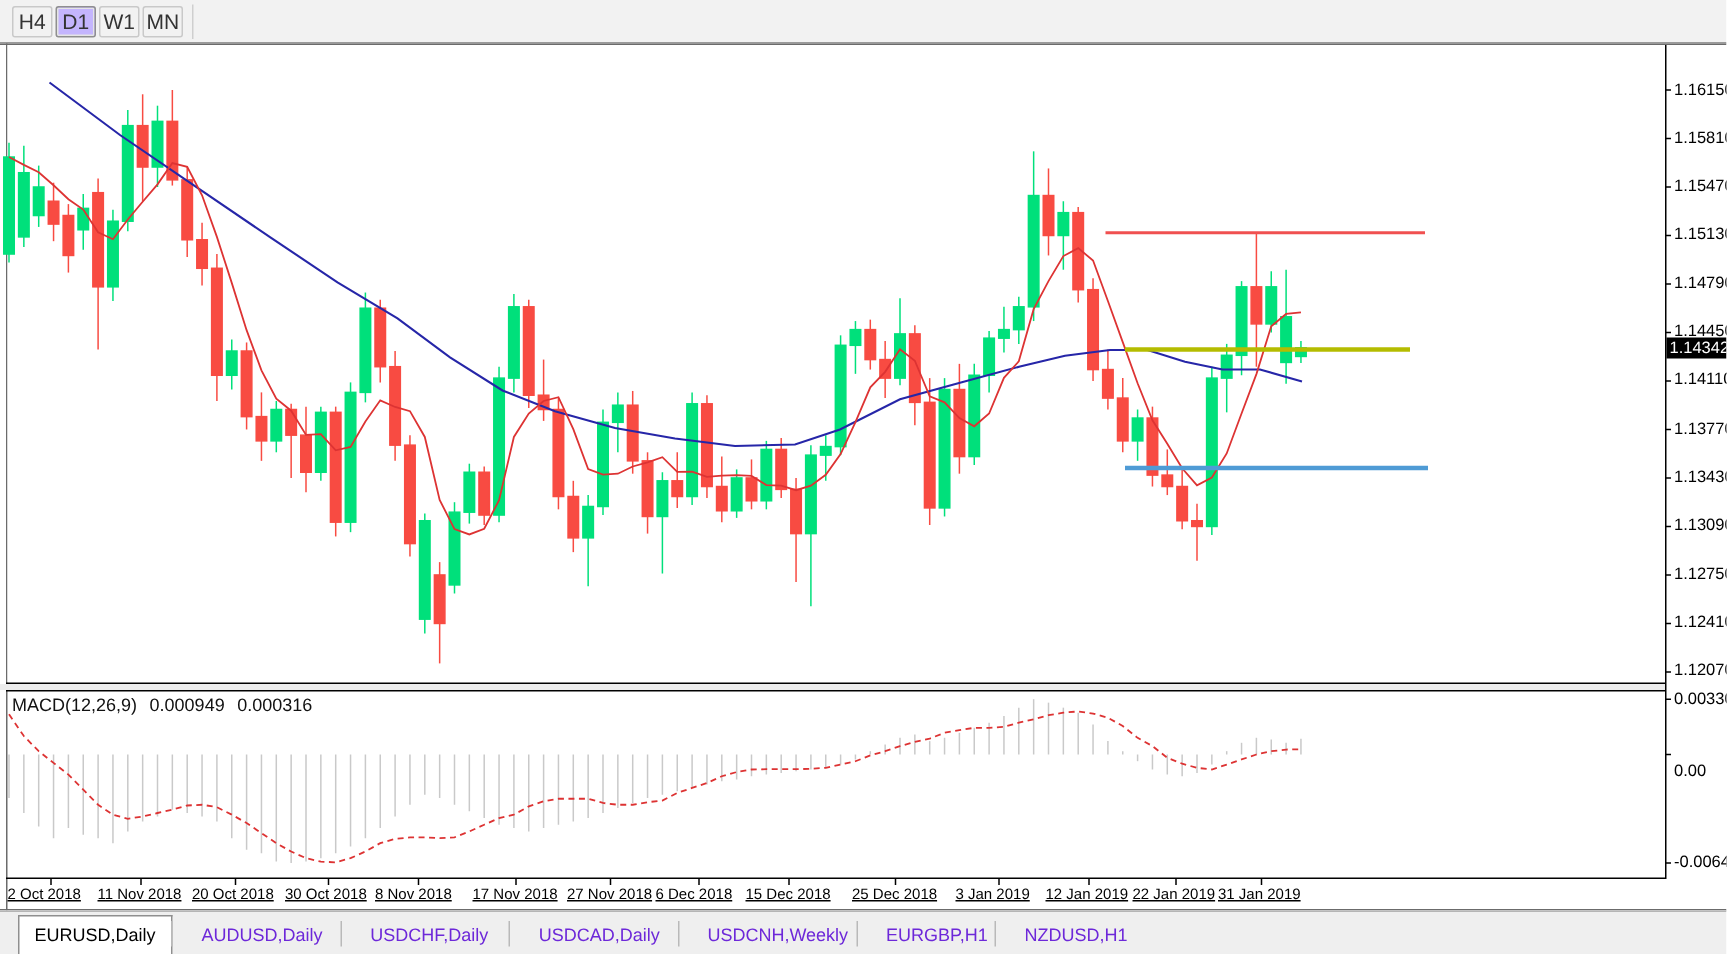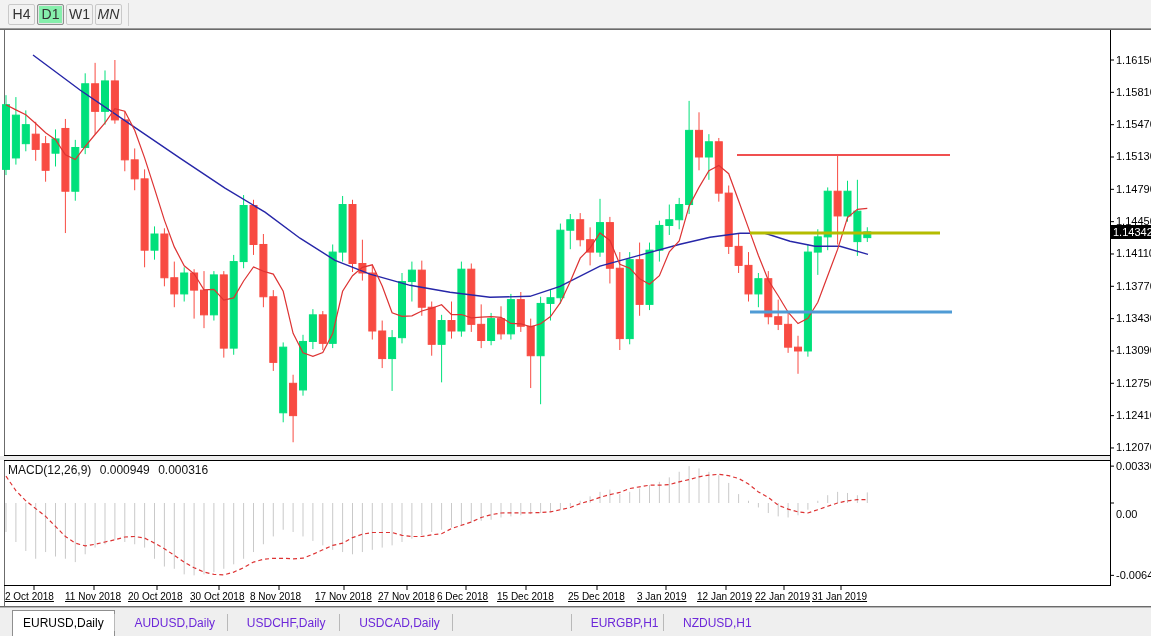--- a/index.html
+++ b/index.html
@@ -6,21 +6,21 @@
   html,body { width:1151px; height:636px; overflow:hidden;
     font-family:"Liberation Sans", sans-serif; background:#fff; }
   #stage { position:relative; width:1151px; height:636px; background:#fff; }
 
   
   #toolbar { position:absolute; left:0; top:0; width:1151px; height:29px;
     background:#f2f2f2; border-bottom:1px solid #9a9a9a; }
   .tf-btn { position:absolute; top:4px; width:27px; height:21px; line-height:19px;
     text-align:center; font-size:14px; color:#333; background:#f2f2f2;
     border:1px solid #c9c9c9; border-radius:2px; cursor:default; }
-  .tf-btn.active { background:#86efac; border:1px solid #8f8f8f;
+  .tf-btn.active { background:#c4b5fd; border:1px solid #8f8f8f;
     box-shadow:inset 0 0 0 1px #e4e4e4; }
   #tf-sep { position:absolute; left:128px; top:3px; width:1px; height:23px; background:#cfcfcf; }
 
   
   .win-border { position:absolute; background:#6b6b6b; }
 
   
   .chart-title { position:absolute; left:10px; top:35px; font-size:12px; color:#000; }
   .chart-title .tri { font-size:8px; vertical-align:1px; margin-right:4px; }
   .chart-title span { margin-right:4px; }
@@ -46,21 +46,21 @@
 </head>
 <body>
 
 <div id="stage">
 
   <div id="toolbar">
     <div id="tf-buttons">
         <div class="tf-btn" style="left: 8px;">H4</div>
         <div class="tf-btn active" style="left: 37px;">D1</div>
         <div class="tf-btn" style="left: 66px;">W1</div>
-        <div class="tf-btn" style="left: 95px; font-style: italic;">MN</div>
+        <div class="tf-btn" style="left: 95px;">MN</div>
       </div>
     <div id="tf-sep"></div>
   </div>
 
   <div class="win-border" style="left:0;top:29px;width:1151px;height:1px"></div>
   <div class="win-border" style="left:4px;top:29px;width:1px;height:578px"></div>
   <div class="win-border" style="left:0;top:606px;width:1151px;height:1px"></div>
 
   <svg id="chart-svg" width="1151" height="607">
       <rect x="5" y="30" width="1105" height="425" fill="#fff" stroke="none"></rect>
@@ -419,18 +419,19 @@
 
   <div id="tabbar">
       <div class="tab active" style="left: 12px;">EURUSD,Daily</div>
       <div class="tab-sep" style="left: 114.4px;"></div>
       <div class="tab" style="left: 124.4px;">AUDUSD,Daily</div>
       <div class="tab-sep" style="left: 226.8px;"></div>
       <div class="tab" style="left: 236.8px; text-align: center;">USDCHF,Daily</div>
       <div class="tab-sep" style="left: 339.2px;"></div>
       <div class="tab" style="left: 349.2px;">USDCAD,Daily</div>
       <div class="tab-sep" style="left: 451.6px;"></div>
+      <div class="tab" style="left: 461.6px;">USDCNH,Weekly</div>
       <div class="tab-sep" style="left: 570.7px;"></div>
       <div class="tab" style="left: 580.7px;">EURGBP,H1</div>
       <div class="tab-sep" style="left: 663px;"></div>
       <div class="tab" style="left: 673px;">NZDUSD,H1</div>
     </div>
 </div>
 
 </body></html>

